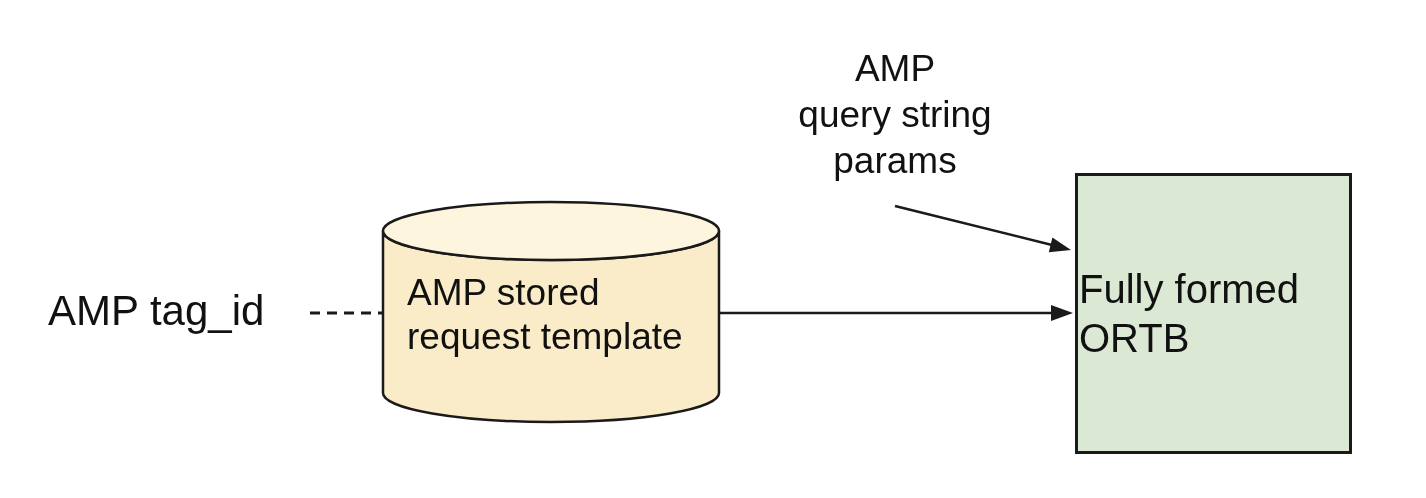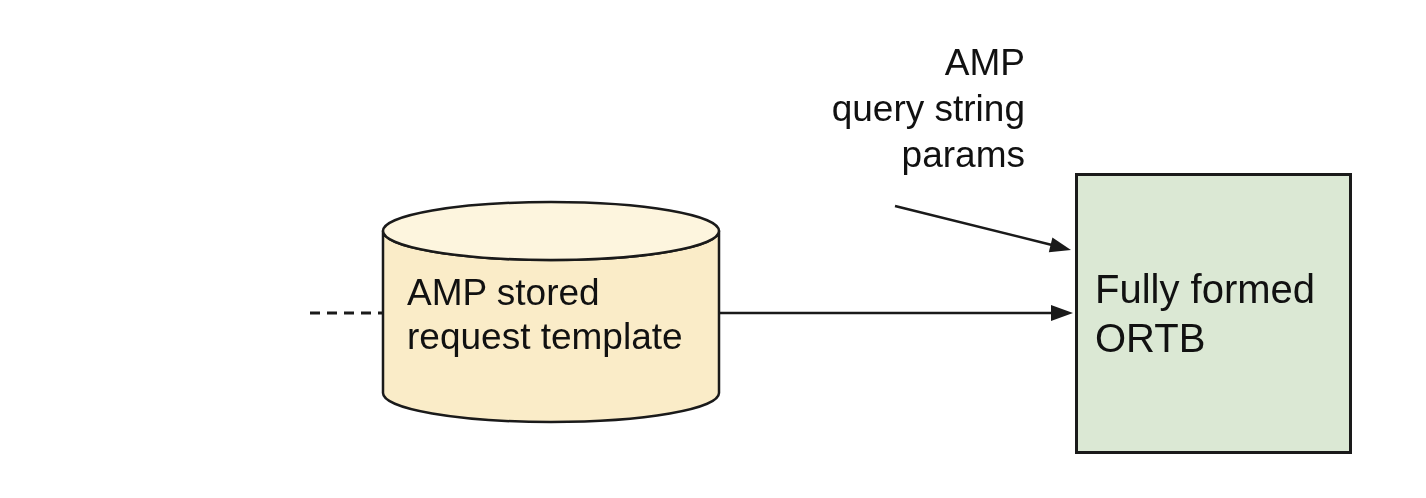--- a/index.html
+++ b/index.html
@@ -41,38 +41,38 @@
     line-height: 48px;
   }
   .cylinder-label {
     left: 407px;
     top: 271px;
     font-size: 37px;
     line-height: 44px;
   }
   .top-label {
     left: 765px;
-    top: 40px;
+    top: 46px;
     width: 260px;
-    text-align: right;
+    text-align: center;
     font-size: 37px;
     line-height: 46px;
   }
   .ortb-box {
     position: absolute;
     left: 1075px;
     top: 173px;
     width: 277px;
     height: 281px;
     box-sizing: border-box;
     border: 3px solid #1a1a1a;
     display: flex;
     flex-direction: column;
     justify-content: center;
-    padding-left: 17px;
+    padding-left: 1px;
   }
   .ortb-box .box-label {
     font-size: 40px;
     line-height: 49px;
     white-space: pre-line;
     color: #111111;
   }
 </style>
 </head>
 <body>
@@ -87,20 +87,21 @@
 
     <ellipse cx="551" cy="231" rx="168" ry="29" stroke-width="2.5" fill="#FDF5DE" stroke="#1A1A1A"></ellipse>
 
     <line x1="719" y1="313" x2="1053" y2="313" stroke-width="2.5" fill="none" stroke="#1A1A1A"></line>
     <polygon points="1073,313 1051,305 1051,321" fill="#1A1A1A"></polygon>
 
     <line x1="895" y1="206" x2="1052" y2="245" stroke-width="2.5" fill="none" stroke="#1A1A1A"></line>
     <polygon points="1071,250 1048.8,252.2 1052.4,237.6" fill="#1A1A1A"></polygon>
   </svg>
 
+  <div class="label left-label">AMP tag_id</div>
 
   <div class="label cylinder-label">AMP stored
 request template</div>
 
   <div class="label top-label">AMP
 query string
 params</div>
 
   <div class="ortb-box" style="background-color: rgb(219, 232, 212); border-color: rgb(26, 26, 26);">
     <div class="box-label">Fully formed

